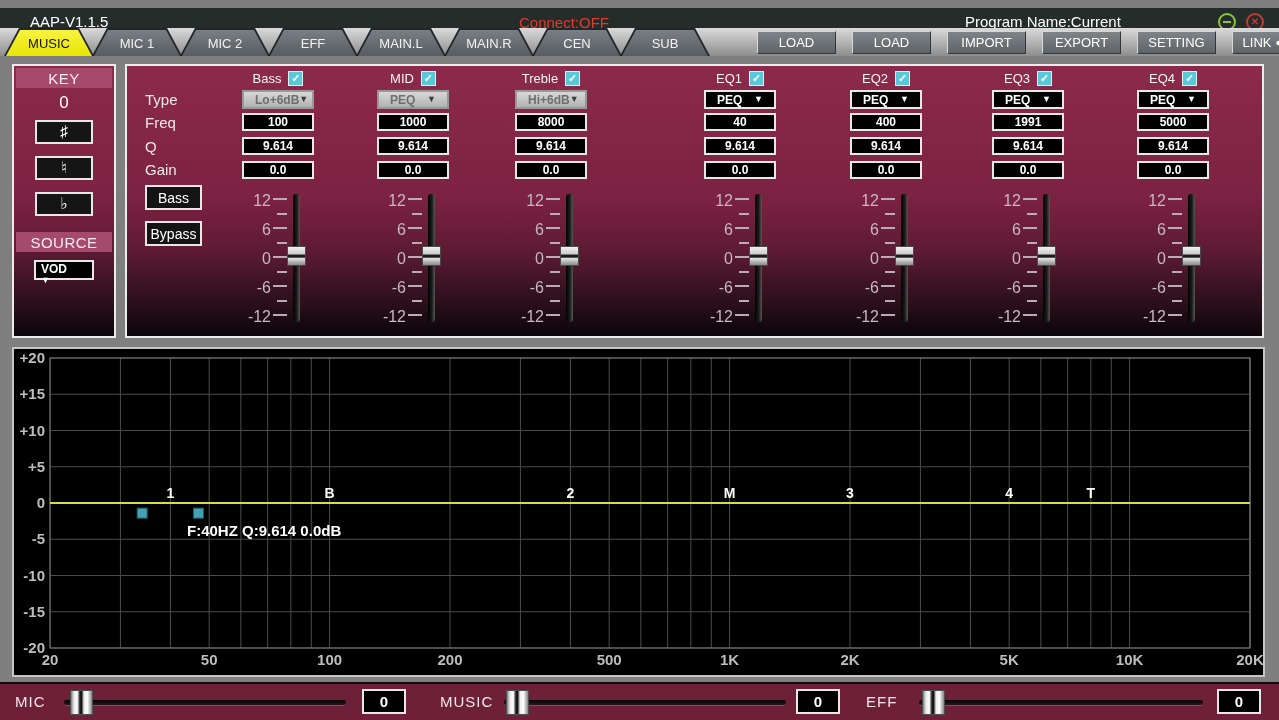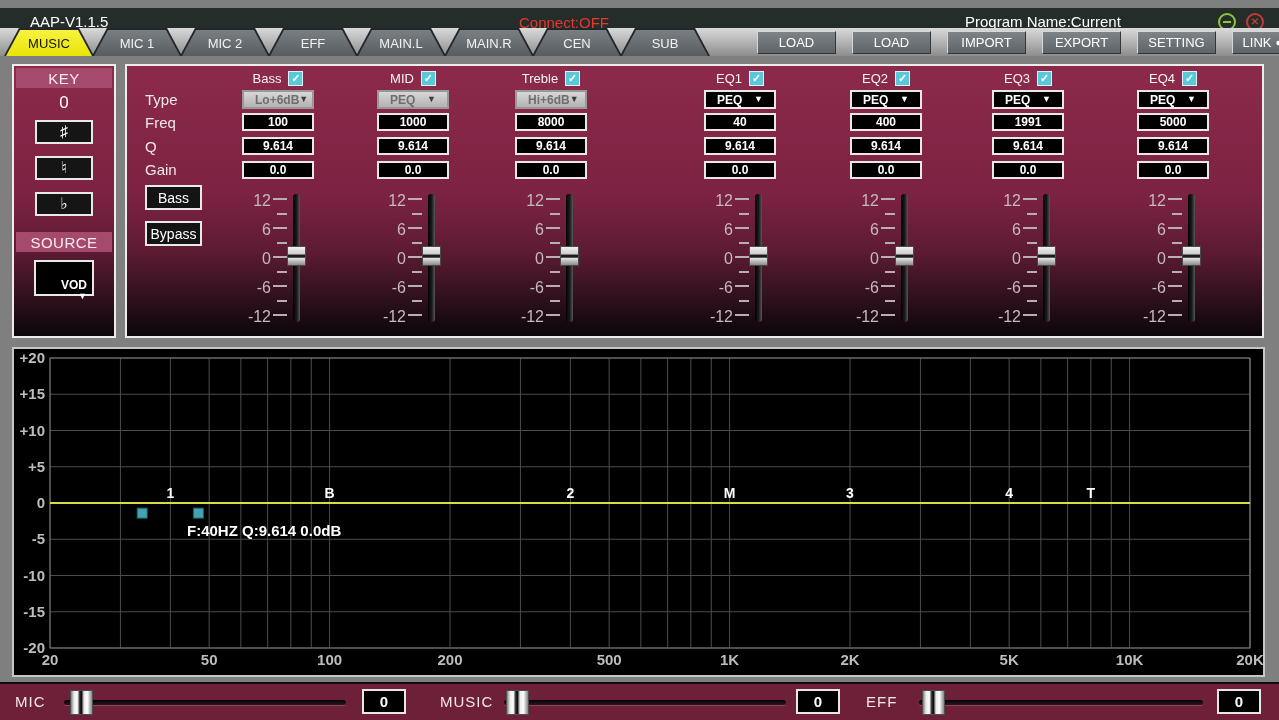--- a/index.html
+++ b/index.html
@@ -41,21 +41,21 @@
   .panel-bar{position:absolute;left:2px;right:2px;height:20px;background:#a54a6c;color:#f6ecf0;
      display:flex;align-items:center;justify-content:center;font-size:15px;letter-spacing:.5px;}
   .key-bar{top:2px;}
   .source-bar{top:166px;}
   .key-value{position:absolute;left:0;top:27px;width:100%;text-align:center;color:#fff;font-size:17px;}
   .key-btn{position:absolute;left:50%;transform:translateX(-50%);width:58px;height:24px;box-sizing:border-box;
      background:#151515;border:2px solid #e8e8e8;color:#fff;font-size:16px;line-height:1;
      display:flex;align-items:center;justify-content:center;cursor:pointer;}
   .source-select{position:absolute;left:50%;transform:translateX(-50%);top:194px;width:60px;height:20px;
      box-sizing:border-box;background:#000;border:2px solid #e8e8e8;color:#fff;font-size:12px;font-weight:bold;
-     display:flex;align-items:flex-end;justify-content:space-between;padding:16px 5px;cursor:pointer;flex-direction:column;}
+     display:flex;align-items:flex-start;justify-content:space-between;padding:0 5px;cursor:pointer;flex-direction:column;}
   .tri{font-size:9px;line-height:1;}
 
   .param-label{position:absolute;left:18px;font-size:15px;color:#efe7ea;}
   .panel-btn{position:absolute;left:18px;width:57px;height:25px;box-sizing:border-box;background:#141414;
      border:2px solid #e8e8e8;color:#fff;font-size:14px;display:flex;align-items:center;justify-content:center;cursor:pointer;}
 
   
   .channel{position:absolute;top:0;width:130px;height:270px;}
   .ch-header{position:absolute;top:5px;left:0;width:100%;display:flex;align-items:center;justify-content:center;
      gap:7px;color:#f4f4f4;font-size:13px;}

